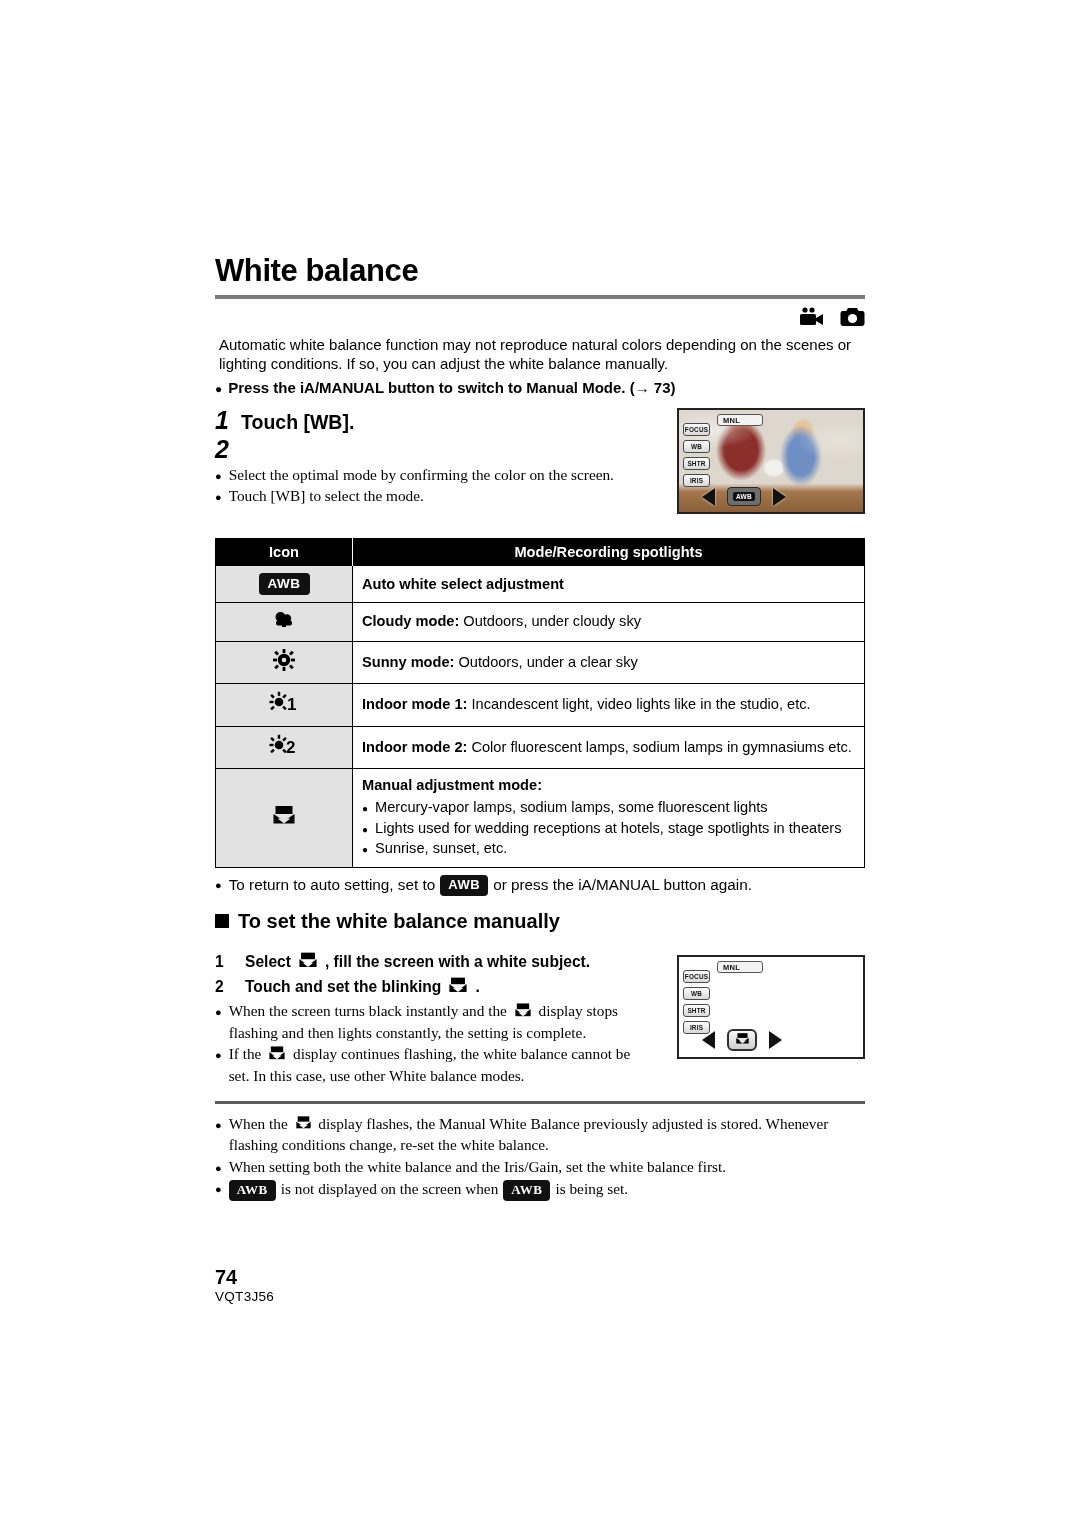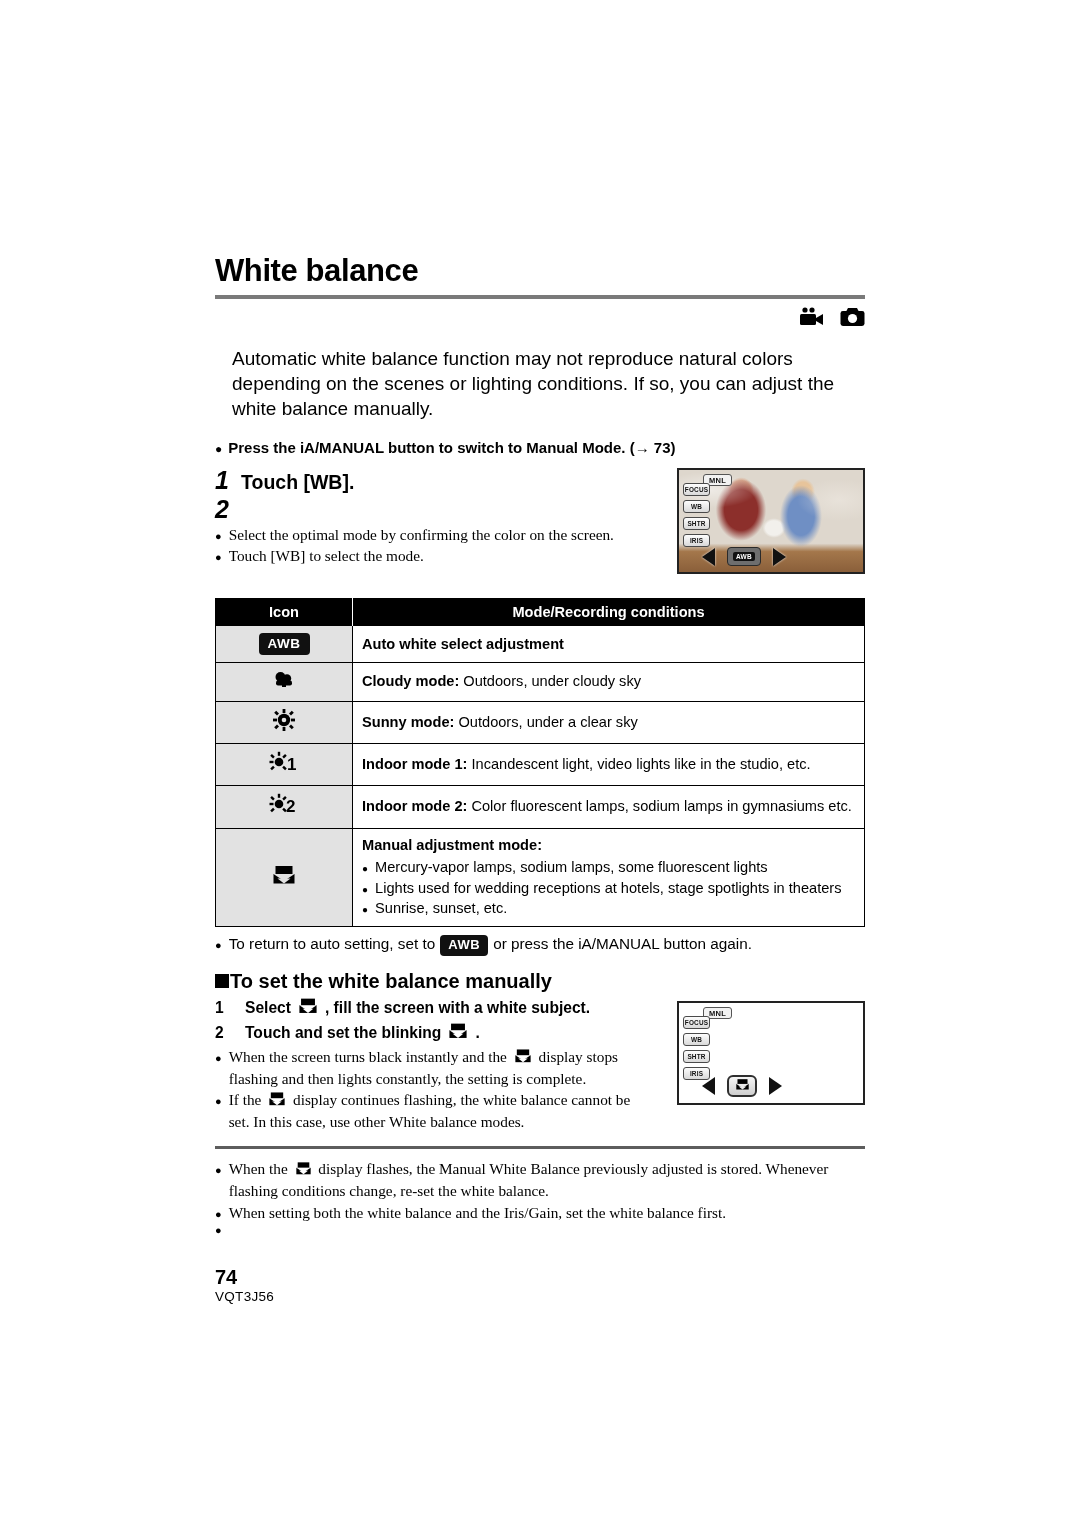--- a/index.html
+++ b/index.html
@@ -49,23 +49,23 @@
     justify-content: flex-end;
     align-items: center;
     gap: 16px;
     height: 24px;
     margin-bottom: 6px;
   }
   .ic-video, .ic-photo { display: block; }
 
   
   .intro {
-    font-size: 19px;
+    font-size: 15px;
     line-height: 1.33;
-    margin: 17px;
+    margin: 4px;
   }
   .bullet-line {
     font-size: 15px;
     line-height: 1.33;
     display: flex;
     align-items: baseline;
     margin-top: 2px;
   }
   .bullet-line .bdot {
     font-size: 12px;
@@ -172,27 +172,27 @@
   }
   .scene-grain {
     position: absolute; inset: 0;
     background:
       radial-gradient(ellipse 70px 26px at 30px 20px, rgba(255,255,255,0.5), rgba(255,255,255,0) 70%),
       radial-gradient(ellipse 60px 30px at 160px 30px, rgba(240,235,228,0.55), rgba(240,235,228,0) 70%);
   }
   .lcd-ui { position: absolute; inset: 0; }
   .mnl-tag {
     position: absolute;
-    left: 24px; top: 4px;
+    left: 38px; top: 4px;
     background: #f2f2f2;
     border: 1.2px solid #555;
     border-radius: 3px;
     font-size: 7.5px;
     font-weight: bold;
-    padding: 1px 5px 0 5px;
+    padding: 1px 22px 0 5px;
     letter-spacing: 0.3px;
     color: #111;
   }
   .side-btns {
     position: absolute;
     left: 4px; top: 13px;
     display: flex;
     flex-direction: column;
     gap: 4px;
   }
@@ -322,23 +322,23 @@
     padding: 2px 8px 2px 8px;
     border-radius: 4px;
     margin: 0 5px;
     vertical-align: middle;
   }
 
   
   .sub-head {
     display: flex;
     align-items: center;
-    gap: 1px;
+    gap: 9px;
     margin-top: 14px;
-    margin-bottom: 5px;
+    margin-bottom: 19px;
   }
   .sq-bullet {
     width: 14px; height: 14px;
     background: #000;
     flex: none;
   }
   .sub-head-text {
     font-size: 20px;
     font-weight: bold;
     line-height: 1.1;
@@ -462,21 +462,21 @@
             <span class="ctrl-arrow right"></span>
           </div>
         </div>
       </div>
     </div>
 
     <table class="wb-table">
       <thead>
         <tr>
           <th style="width:96px">Icon</th>
-          <th>Mode/Recording conditions</th>
+          <th>Mode/Recording spotlights</th>
         </tr>
       </thead>
       <tbody>
 
         <tr>
           <td class="icon-cell">
             <span class="awb-badge">AWB</span>
           </td>
           <td>
             <span class="cell-lead">Auto white select adjustment</span>
@@ -737,20 +737,23 @@
           </span>
           <span>display flashes, the Manual White Balance previously adjusted is stored. Whenever flashing conditions change, re-set the white balance.</span>
         </span>
       </div>
       <div class="sub-bullet">
         <span class="bdot">●</span>
         <span class="sb-text" style="max-width:640px">When setting both the white balance and the Iris/Gain, set the white balance first.</span>
       </div>
       <div class="sub-bullet" style="align-items:center">
         <span class="bdot">●</span>
+        <span class="sb-text" style="max-width:640px">
+          <span class="awb-inline" style="margin-left:0">AWB</span><span>is not displayed on the screen when</span><span class="awb-inline">AWB</span><span>is being set.</span>
+        </span>
       </div>
     </div>
 
   </div>
 
   <div class="footer">
     <div class="pg-num">74</div>
     <div class="pg-code">VQT3J56</div>
   </div>
 </div>

